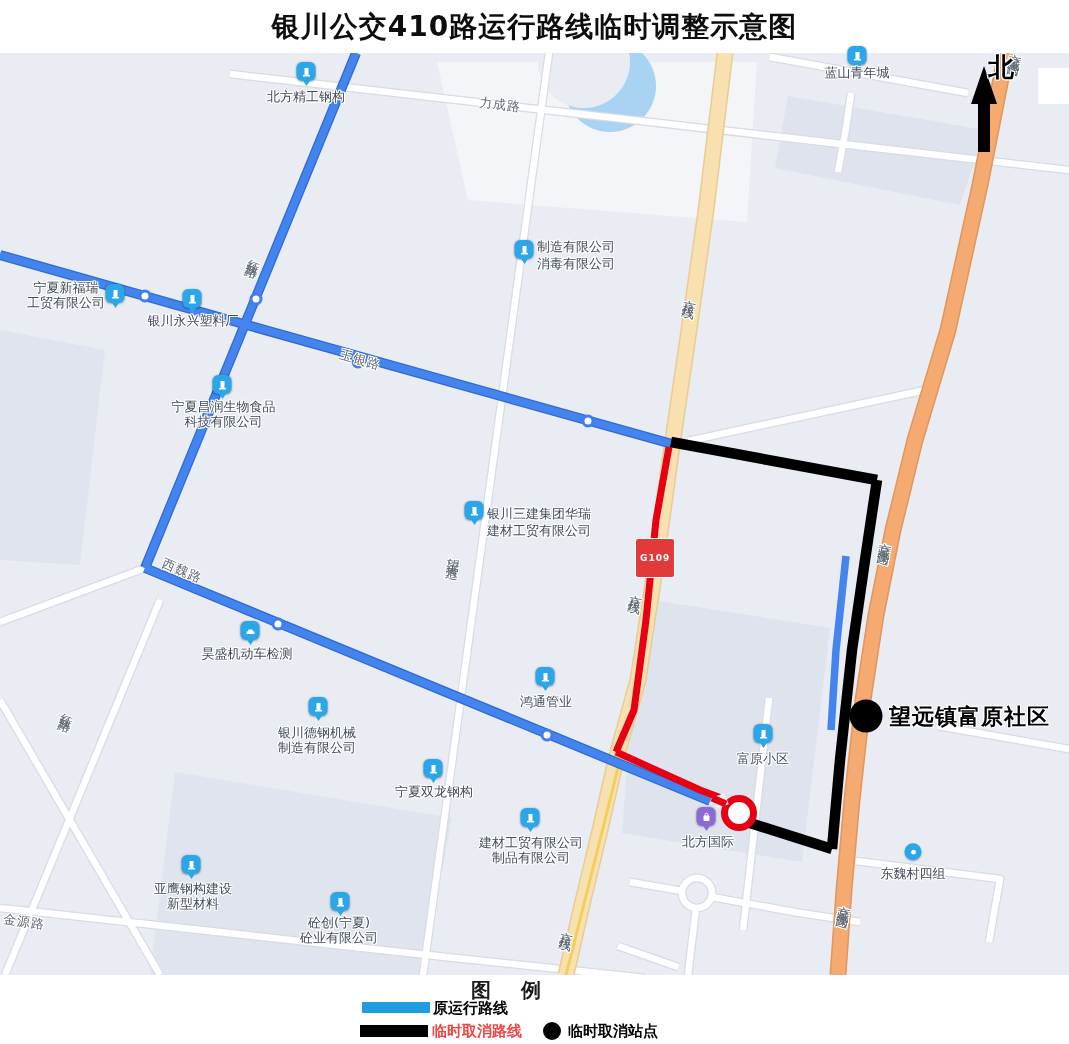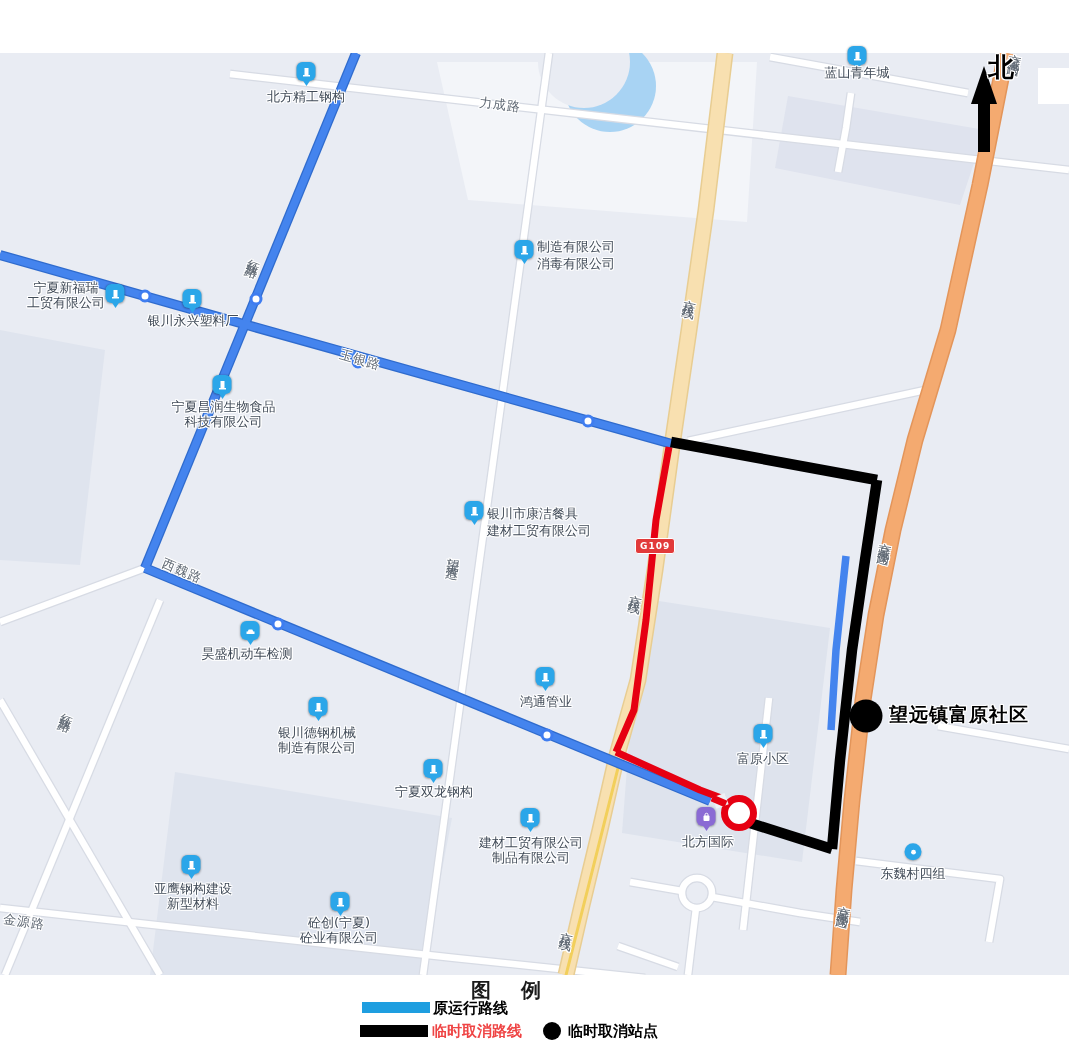--- a/index.html
+++ b/index.html
@@ -20,41 +20,42 @@
   
   .pin{position:absolute;width:19px;height:19px;border-radius:6px;--c:#2ba6e9;background:var(--c);
        transform:translate(-50%,-58%);box-shadow:0 1px 2px rgba(0,0,0,.3);
        display:flex;align-items:center;justify-content:center;}
   .pin::after{content:"";position:absolute;left:50%;bottom:-5px;margin-left:-4px;
        border:4px solid transparent;border-top:6px solid var(--c);border-bottom:0;}
   .pin.purple{--c:#8a6ad4;}
   .pin.round{border-radius:50%;width:17px;height:17px;}
   .pin.round::after{display:none;}
   .gbadge{position:absolute;left:635px;top:538px;background:#e23a3a;color:#fff;font-size:9px;
-       font-weight:700;padding:2px 4px;border-radius:3px;border:1px solid #fff;letter-spacing:1px;}
-  .cancelled-stop-label{position:absolute;left:889px;top:702px;font-size:19px;font-weight:700;
+       font-weight:700;padding:14px 4px;border-radius:3px;border:1px solid #fff;letter-spacing:1px;}
+  .cancelled-stop-label{position:absolute;left:889px;top:702px;font-size:22px;font-weight:700;
        color:#000;white-space:nowrap;letter-spacing:1px;}
   .uturn-label{position:absolute;left:668px;top:843px;font-size:24px;font-weight:700;
        color:#4040cc;white-space:nowrap;letter-spacing:1px;}
   .north-n{position:absolute;left:988px;top:50px;font-size:26px;font-weight:700;color:#000;}
   .arrow-head{position:absolute;left:971px;top:66px;width:0;height:0;
        border-left:13px solid transparent;border-right:13px solid transparent;border-bottom:38px solid #000;}
   .arrow-shaft{position:absolute;left:978px;top:102px;width:12px;height:50px;background:#000;}
   .cutbox{position:absolute;left:1038px;top:68px;width:31px;height:36px;background:#fff;}
   
   .lg-h{position:absolute;top:977px;font-size:20px;font-weight:700;color:#1a1a1a;}
   .lg-bar{position:absolute;width:68px;height:11px;}
   .lg-txt{position:absolute;font-size:15px;font-weight:700;white-space:nowrap;}
   .lg-dot{position:absolute;left:543px;top:1022px;width:18px;height:18px;border-radius:50%;background:#000;}
 </style>
 </head>
 <body>
 
 <div class="stage">
 
+  <div class="title">银川公交410路运行路线临时调整示意图</div>
 
   <svg class="abs" width="1069" height="1044" style="left:0;top:0" xmlns="http://www.w3.org/2000/svg">
     <defs>
         <clipPath id="mapclip">
           <rect x="0" y="53" width="1069" height="922"></rect>
         </clipPath>
       </defs>
     <g clip-path="url(#mapclip)">
       <rect x="0" y="53" width="1069" height="922" fill="#e9ecf3"></rect>
 
@@ -290,21 +291,21 @@
       <span>工贸有限公司</span>
     </div>
   <div class="plabel halo" style="left:143px;top:313px;width:100px">
       <span>银川永兴塑料厂</span>
     </div>
   <div class="plabel halo" style="left:166px;top:399px;width:115px">
       <span>宁夏昌润生物食品</span>
       <span>科技有限公司</span>
     </div>
   <div class="plabel halo ta-l lh17" style="left:487px;top:505px;width:120px">
-      <span>银川市康洁餐具</span>
+      <span>银川三建集团华瑞</span>
       <span>建材工贸有限公司</span>
     </div>
   <div class="plabel halo" style="left:192px;top:646px;width:110px">
       <span>昊盛机动车检测</span>
     </div>
   <div class="plabel halo" style="left:272px;top:725px;width:90px">
       <span>银川德钢机械</span>
       <span>制造有限公司</span>
     </div>
   <div class="plabel halo" style="left:511px;top:694px;width:70px">

